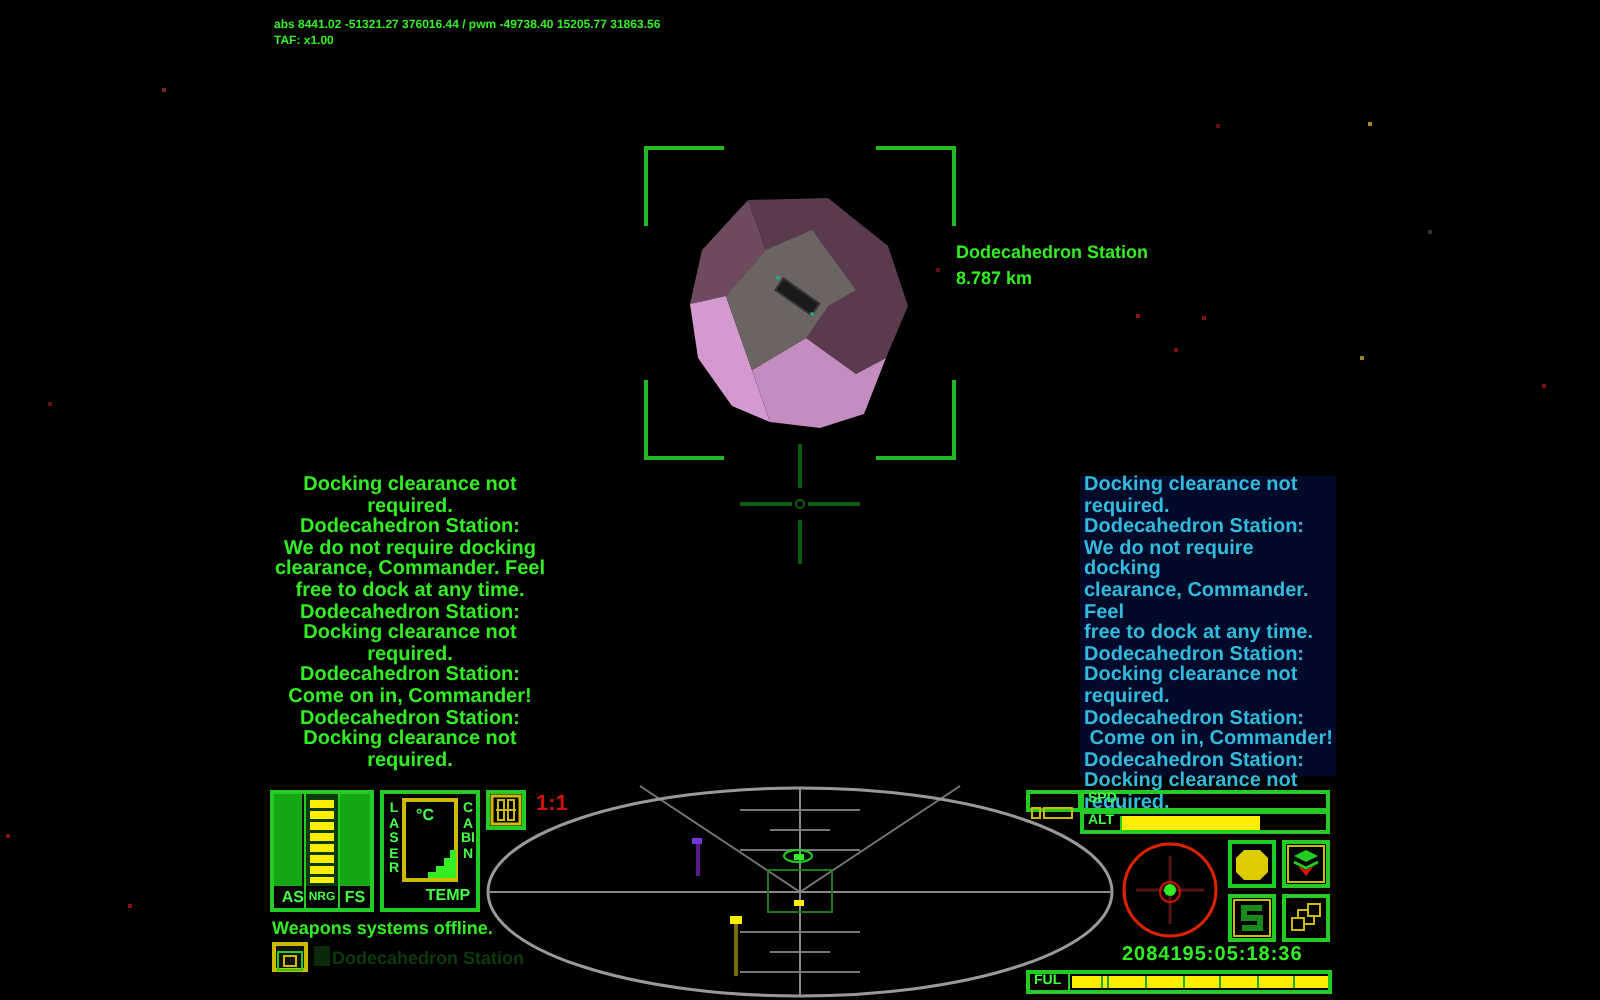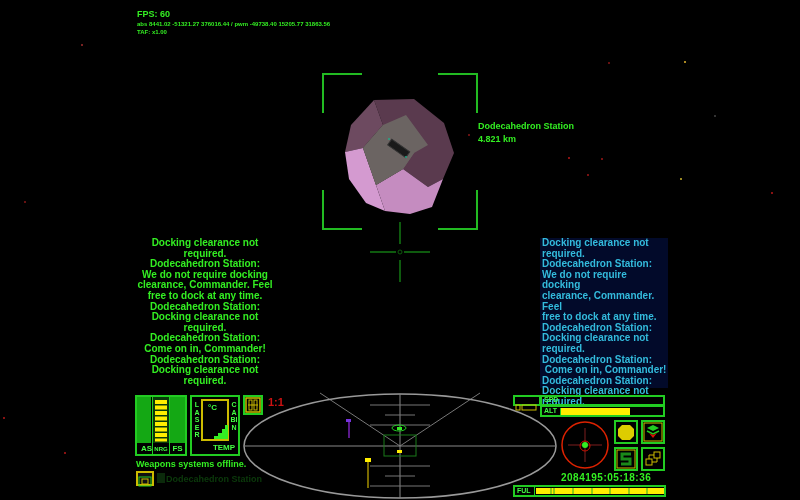--- a/index.html
+++ b/index.html
@@ -41,21 +41,20 @@
 <div class="star" style="left:714px;top:115px;background:#333"></div>
 <div class="star" style="left:680px;top:178px;background:#998822"></div>
 <div class="star" style="left:771px;top:192px;background:#881111"></div>
 <div class="star" style="left:568px;top:157px;background:#881111"></div>
 <div class="star" style="left:601px;top:158px;background:#771111"></div>
 <div class="star" style="left:587px;top:174px;background:#771111"></div>
 <div class="star" style="left:608px;top:62px;background:#661111"></div>
 <div class="star" style="left:468px;top:134px;background:#661111"></div>
 
 <div class="abs debug">
-  <div class="l1">FPS:  60</div>
   <div class="l3">abs 8441.02 -51321.27 376016.44 / pwm -49738.40 15205.77 31863.56</div>
   <div class="l4">TAF: x1.00</div>
 </div>
 
 <div class="bracket" style="left:322px;top:73px;border-width:2px 0 0 2px;"></div>
 <div class="bracket" style="left:438px;top:73px;border-width:2px 2px 0 0;"></div>
 <div class="bracket" style="left:322px;top:190px;border-width:0 0 2px 2px;height:40px;"></div>
 <div class="bracket" style="left:438px;top:190px;border-width:0 2px 2px 0;height:40px;"></div>
 
 <svg class="abs station" viewBox="0 0 120 120">
@@ -66,21 +65,21 @@
   <polygon points="43,30 63,36 74,58 63,74 36,90 23,53" fill="#6a6060"></polygon>
   <polygon points="43,30 74,4 104,28 88,50 74,58 63,36" fill="#5b3b4f" opacity="0.0"></polygon>
   <polygon points="43,30 66,20 88,50 74,58 63,74 36,90 23,53" fill="#6b6462"></polygon>
   <rect x="48" y="50" width="22" height="7" fill="#1a1a1a" stroke="#333" stroke-width="1" transform="rotate(35 59 53)"></rect>
   <circle cx="49" cy="44" r="1" fill="#2a8"></circle>
   <circle cx="66" cy="62" r="1" fill="#2a8"></circle>
 </svg>
 
 <div class="abs target-label">
   <div>Dodecahedron Station</div>
-  <div>4.821 km</div>
+  <div>8.787 km</div>
 </div>
 
 <svg class="abs" style="left:368px;top:222px;width:64px;height:60px" viewBox="0 0 64 60">
   <rect x="31" y="0" width="2" height="22" fill="#0e5a0e"></rect>
   <rect x="31" y="38" width="2" height="22" fill="#0e5a0e"></rect>
   <rect x="2" y="29" width="26" height="2" fill="#0e5a0e"></rect>
   <rect x="36" y="29" width="26" height="2" fill="#0e5a0e"></rect>
   <circle cx="32" cy="30" r="2" fill="none" stroke="#0e5a0e" stroke-width="1"></circle>
 </svg>
 

